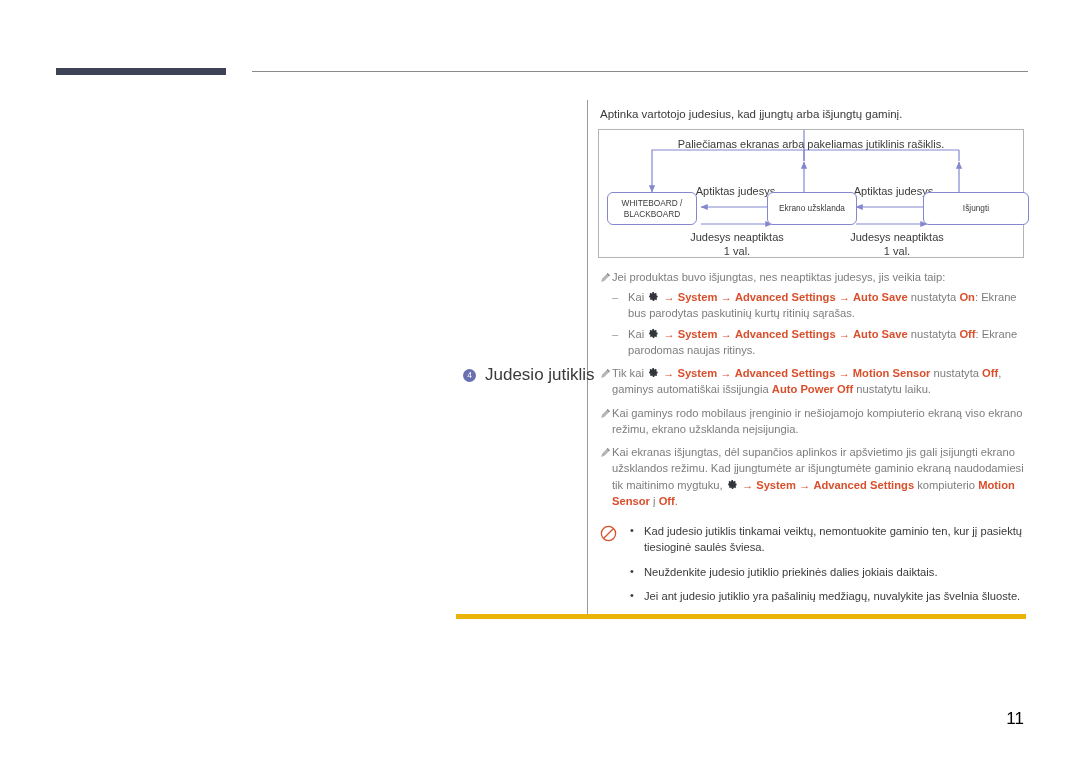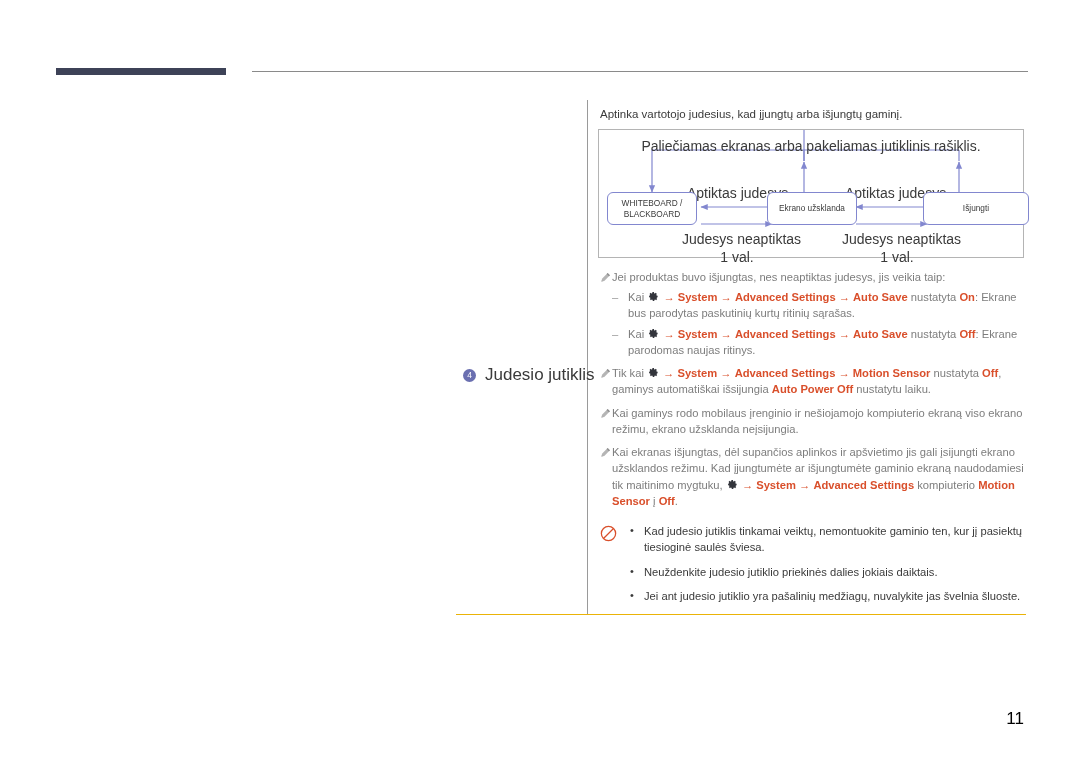--- a/index.html
+++ b/index.html
@@ -57,21 +57,21 @@
   }
 
   .col-parts  { width: 136px; }
   .col-desc   { width: 434px; }
 
   .spec-table .hdr-row td.col-desc {
     border-left: 1px solid #9a9a9a;
   }
 
   .body-row td {
-    border-bottom: 1px solid #eab308;
+    border-bottom: 5px solid #eab308;
     vertical-align: top;
     padding: 0;
   }
   .body-row td.col-parts {
     border-right: 1px solid #9a9a9a;
     position: relative;
   }
   .body-row td.col-desc {
     padding: 8px 2px 10px 10px;
   }
@@ -115,21 +115,21 @@
     width: 426px;
     height: 129px;
     border: 1px solid #b4b4b4;
     position: relative;
     margin-bottom: 11px;
     background: #fff;
   }
   .diagram svg { display: block; }
   .dg-label {
     position: absolute;
-    font-size: 14px;
+    font-size: 11px;
     color: #3a3a3a;
     text-align: center;
     white-space: nowrap;
     font-family: "Liberation Sans", sans-serif;
   }
   .dg-box {
     position: absolute;
     border: 1.2px solid #8287cf;
     border-radius: 6px;
     display: flex;

